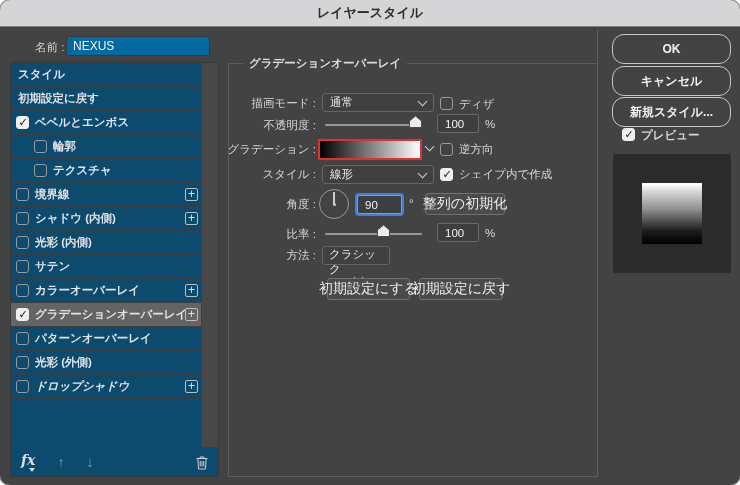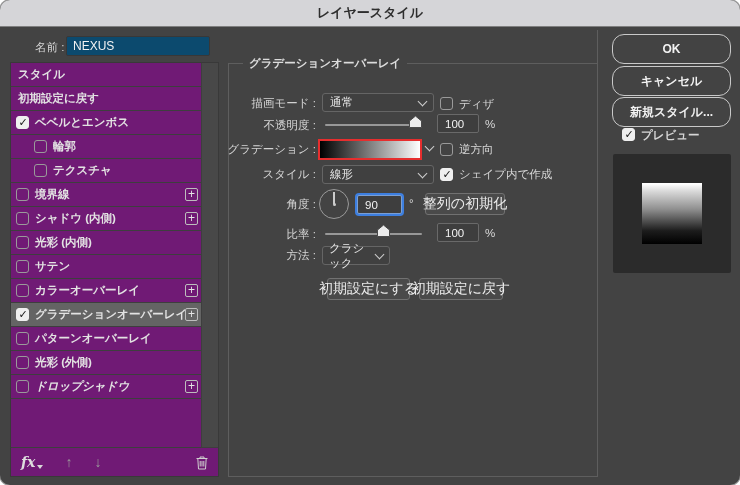--- a/index.html
+++ b/index.html
@@ -6,34 +6,34 @@
   body{font-family:"Liberation Sans","DejaVu Sans",sans-serif;}
   .dialog{position:relative;width:740px;height:485px;background:#434343;border-radius:10px;
     overflow:hidden;box-shadow:0 0 0 1px rgba(0,0,0,.4);}
   
   .titlebar{position:absolute;left:0;top:0;right:0;height:26px;background:#d5d5d8;border-bottom:1px solid #7f7f7f;}
   .titlebar .t{display:block;line-height:26px;text-align:center;font-size:13px;font-weight:700;color:#2e2e2e;}
   
   .lbl{position:absolute;font-size:11.5px;color:#d6d6d6;white-space:nowrap;}
   .flabel{position:absolute;right:424px;font-size:11.5px;color:#d6d6d6;white-space:nowrap;text-align:right;}
   
-  .namein{position:absolute;left:66px;top:36px;width:144px;height:20px;background:#0c4a6e;border:1px solid #383838;
+  .namein{position:absolute;left:66px;top:36px;width:144px;height:20px;background:#0369a1;border:1px solid #383838;
     border-radius:2px;color:#f3f3f3;font-size:12px;padding:0 6px;box-sizing:border-box;font-family:inherit;}
   
-  .sidebar{position:absolute;left:10px;top:62px;width:209px;height:415px;background:#701a75;
+  .sidebar{position:absolute;left:10px;top:62px;width:209px;height:415px;background:#0c4a6e;
     border:1px solid #393939;box-sizing:border-box;}
   .rows{position:absolute;left:0;top:0;width:192px;}
   .srow{position:relative;height:23px;border-bottom:1px solid #3e3e3e;display:flex;align-items:center;
     font-size:11.5px;font-weight:600;color:#e2e2e2;white-space:nowrap;}
   .srow.selected{background:#646464;}
   .scrollstrip{position:absolute;top:0;right:0;width:16px;height:385px;background:#484848;border-left:1px solid #3e3e3e;}
   .listfooter{position:absolute;left:0;bottom:0;width:100%;height:29px;border-top:1px solid #3e3e3e;
     display:flex;align-items:center;box-sizing:border-box;}
   .fx{font-family:"DejaVu Serif","Liberation Serif",serif;font-style:italic;font-weight:700;
-    font-size:14px;color:#dedede;margin-left:10px;display:flex;align-items:flex-end;}
+    font-size:14px;color:#dedede;margin-left:10px;display:flex;align-items:flex-end;flex-direction:column;}
   .fx-caret{width:0;height:0;border-left:3px solid transparent;border-right:3px solid transparent;
     border-top:4px solid #d8d8d8;margin:0 0 1px 2px;}
   .arrowbtn{font-size:14px;font-weight:700;color:#9c9c9c;margin-left:22px;line-height:1;}
   .trashbtn{margin-left:auto;margin-right:9px;display:flex;}
   
   .cb{display:inline-block;position:relative;width:13px;height:13px;border:1px solid #9a9a9a;border-radius:3px;
     box-sizing:border-box;background:transparent;flex:0 0 auto;}
   .cb.checked{background:#efefef;border-color:#efefef;}
   .cb.checked::after{content:"\2713";position:absolute;left:1.5px;top:-1.5px;font-size:11px;font-weight:700;color:#141414;}
   .abs{position:absolute;}
@@ -231,21 +231,21 @@
     <span class="thumb" style="left: 52.08px;">
       <svg width="13" height="12" viewBox="0 0 13 12">
           <path d="M6.5 0 L12.5 5 V11.5 H0.5 V5 Z" fill="#ececec" stroke="#4a4a4a" stroke-width="1"></path>
         </svg>
     </span>
   </div>
   <input class="numin" style="left: 437px; top: 223px;" value="100">
   <span class="unit" style="left:485px;top:227px;">%</span>
 
   <span class="flabel" style="top:248px;">方法 :</span>
-  <div class="dd" style="left:322px;top:246px;width:68px;padding:0 6px;">
+  <div class="dd" style="left:322px;top:246px;width:68px;padding:0 6px;flex-direction:column;">
     <span>クラシック</span>
     <span class="chev" style="margin-left:5px;"></span>
   </div>
 
   <button class="pbtn" style="left:327px;top:278px;width:83px;height:22px;">初期設定にする</button>
   <button class="pbtn" style="left:419px;top:278px;width:84px;height:22px;">初期設定に戻す</button>
 
   <button class="pill" style="top:34px;">OK</button>
   <button class="pill" style="top:66px;">キャンセル</button>
   <button class="pill" style="top:97px;">新規スタイル...</button>

